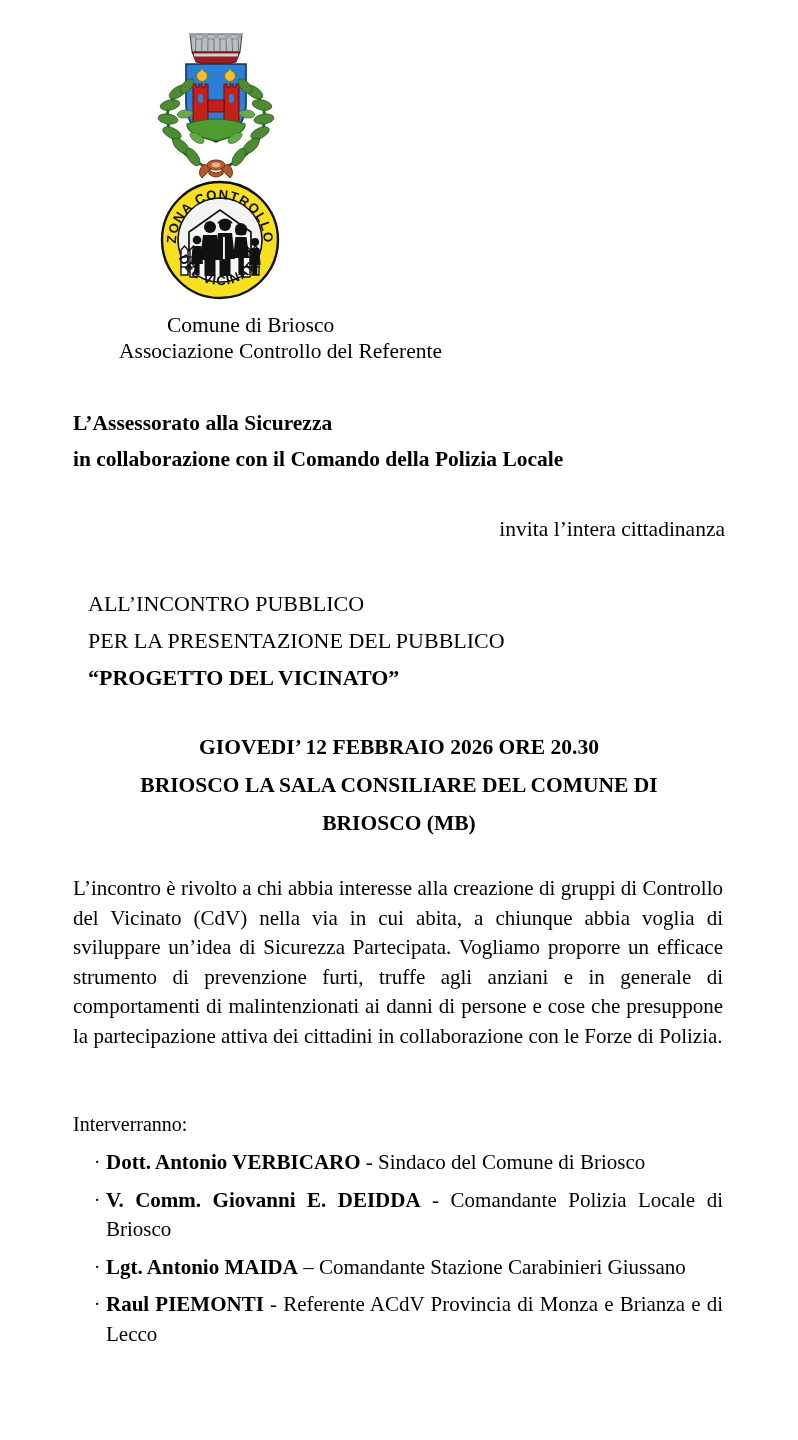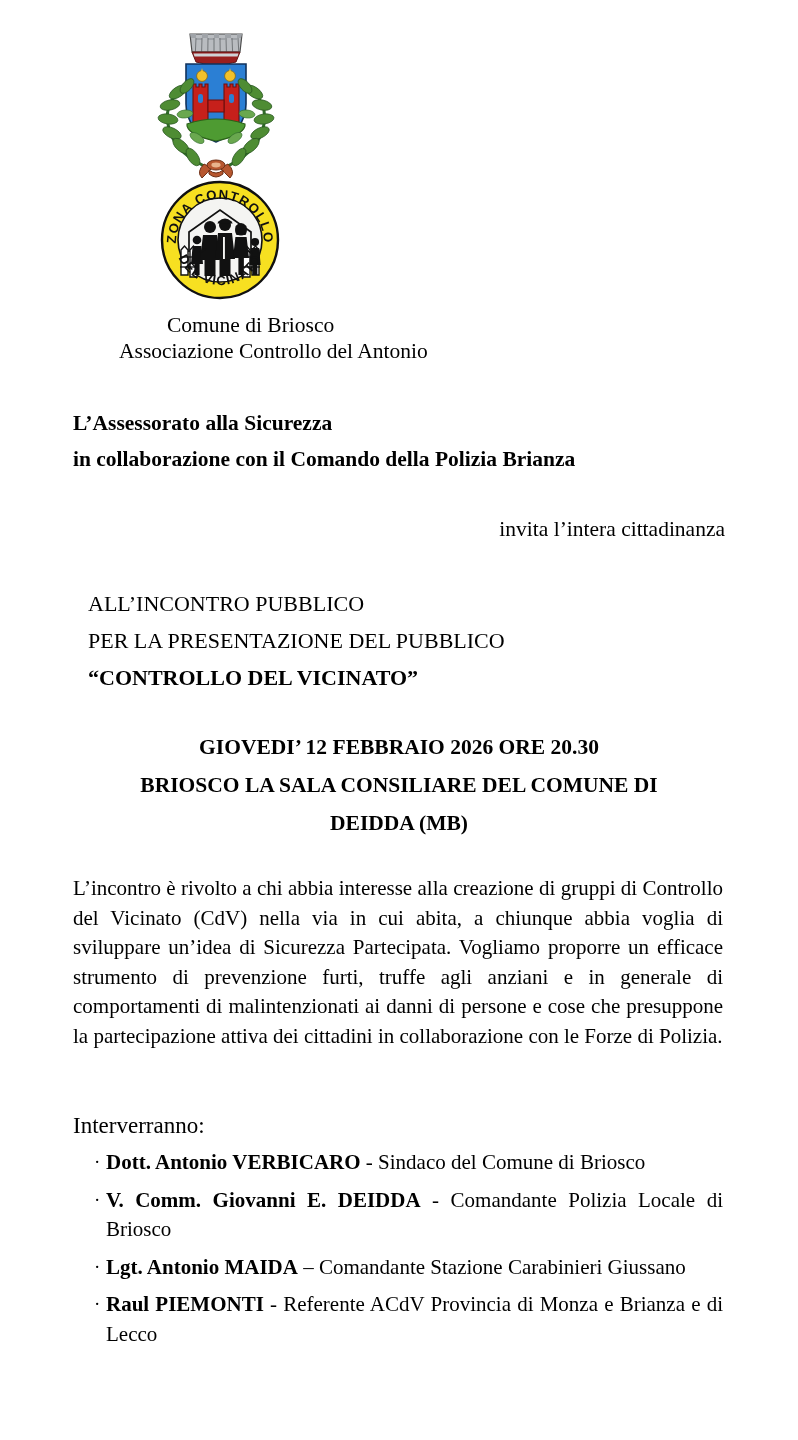--- a/index.html
+++ b/index.html
@@ -111,21 +111,21 @@
     text-align-last: left;
     font-size: 21px;
     line-height: 29.5px;
     hyphens: none;
   }
 
   .intervene-label {
     position: absolute;
     left: 73px;
     top: 1113px;
-    font-size: 23px;
+    font-size: 20px;
   }
 
   .speakers {
     position: absolute;
     left: 73px;
     top: 1148px;
     width: 650px;
     margin: 0;
     padding: 0;
     list-style: none;
@@ -299,40 +299,40 @@
         </text>
         <text font-family="'Liberation Sans', sans-serif" font-size="13.2" font-weight="bold" fill="#111111" letter-spacing="1.1">
           <textPath href="#arcBot" startOffset="50%" text-anchor="middle">DEL VICINATO</textPath>
         </text>
       </svg>
     </div>
   </div>
 
   <div class="org-block">
     <div class="org-line-1">Comune di Briosco</div>
-    <div class="org-line-2">Associazione Controllo del Antonio</div>
+    <div class="org-line-2">Associazione Controllo del Referente</div>
   </div>
 
   <div class="heading-block">
     <div>L’Assessorato alla Sicurezza</div>
-    <div>in collaborazione con il Comando della Polizia Brianza</div>
+    <div>in collaborazione con il Comando della Polizia Locale</div>
   </div>
 
   <div class="invite-line">invita l’intera cittadinanza</div>
 
   <div class="project-block">
     <div>ALL’INCONTRO PUBBLICO</div>
     <div>PER LA PRESENTAZIONE DEL PUBBLICO</div>
-    <div class="pb-strong">“CONTROLLO DEL VICINATO”</div>
+    <div class="pb-strong">“PROGETTO DEL VICINATO”</div>
   </div>
 
   <div class="datetime-block">
     <div>GIOVEDI’ 12 FEBBRAIO 2026 ORE 20.30</div>
     <div>BRIOSCO LA SALA CONSILIARE DEL COMUNE DI</div>
-    <div>DEIDDA (MB)</div>
+    <div>BRIOSCO (MB)</div>
   </div>
 
   <div class="body-par">L’incontro è rivolto a chi abbia interesse alla creazione di gruppi di Controllo del Vicinato (CdV) nella via in cui abita, a chiunque abbia voglia di sviluppare un’idea di Sicurezza Partecipata. Vogliamo proporre un efficace strumento di prevenzione furti, truffe agli anziani e in generale di comportamenti di malintenzionati ai danni di persone e cose che presuppone la partecipazione attiva dei cittadini in collaborazione con le Forze di Polizia.</div>
 
   <div class="intervene-label">Interverranno:</div>
 
   <ul class="speakers" id="speakers-list">
       <li><span class="bullet">·</span><span class="who">Dott. Antonio VERBICARO</span><span class="role"> - Sindaco del Comune di Briosco</span></li>
       <li><span class="bullet">·</span><span class="who">V. Comm. Giovanni E. DEIDDA</span><span class="role"> - Comandante Polizia Locale di Briosco</span></li>
       <li><span class="bullet">·</span><span class="who">Lgt. Antonio MAIDA</span><span class="role"> – Comandante Stazione Carabinieri Giussano</span></li>

